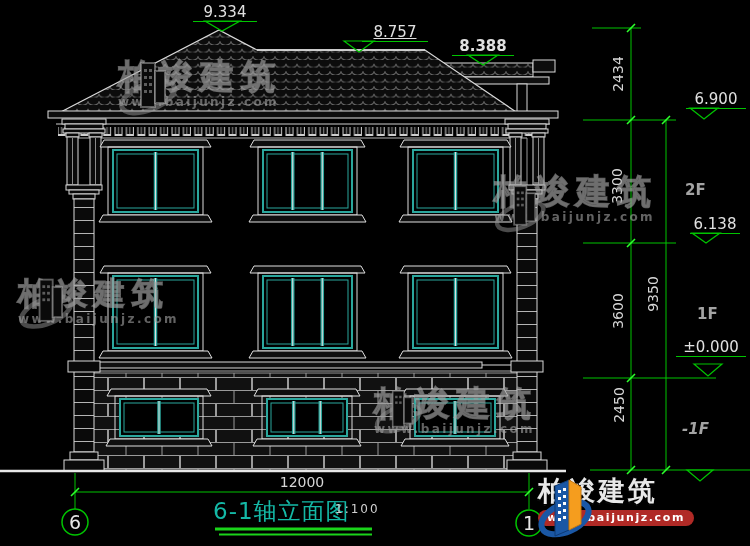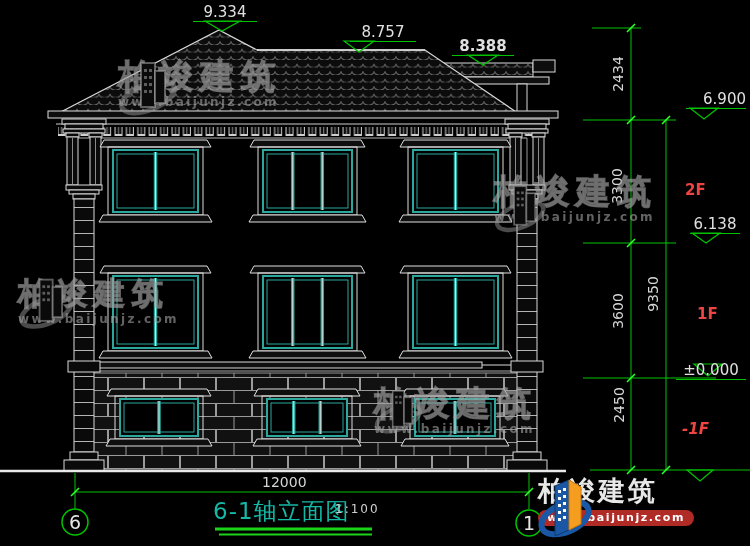--- a/index.html
+++ b/index.html
@@ -1,24 +1,24 @@
 <!DOCTYPE html>
 <html><head>
 <meta charset="utf-8">
 <style>
   html,body{margin:0;padding:0;background:#000;}
   #stage{position:relative;width:750px;height:546px;background:#000;overflow:hidden;
          font-family:"DejaVu Sans","Liberation Sans",sans-serif;}
   svg{position:absolute;left:0;top:0;}
   .lvl{position:absolute;height:17px;line-height:17px;text-align:center;font-size:15px;
        color:#e0e0e0;border-bottom:1.6px solid #00c400;}
-  .flabel{position:absolute;font-size:15px;font-weight:bold;color:#ef4444;}
+  .flabel{position:absolute;font-size:15px;font-weight:bold;color:#a3a3a3;}
   .vdim{position:absolute;width:60px;height:16px;line-height:16px;text-align:center;
         font-size:14px;color:#d6d6d6;transform:rotate(-90deg);}
-  .hdim{position:absolute;font-size:14px;color:#d6d6d6;}
+  .hdim{position:absolute;text-align:center;font-size:14px;color:#d6d6d6;}
   .axis{position:absolute;width:28px;text-align:center;font-size:19px;color:#e6e6e6;}
   .title-cn{position:absolute;font-size:23px;letter-spacing:1px;color:#14b8a6;}
   .title-scale{position:absolute;font-size:12px;color:#cfcfcf;letter-spacing:2px;}
   
   .wm{position:absolute;display:flex;align-items:center;gap:6px;pointer-events:none;}
   .wm-cn{font-size:34px;font-weight:700;letter-spacing:7px;line-height:38px;
          color:rgba(125,125,125,0.30);-webkit-text-stroke:1.3px rgba(170,170,170,0.55);}
   .wm-url{font-size:12px;font-weight:700;letter-spacing:2.4px;color:rgba(165,165,165,0.60);}
   
   .logo{position:absolute;display:flex;align-items:center;gap:4px;}
@@ -238,25 +238,25 @@
     </g>
     <circle cx="75" cy="522" r="13" stroke="#00c400" stroke-width="1.5" fill="none"></circle>
     <circle cx="529" cy="523" r="13" stroke="#00c400" stroke-width="1.5" fill="none"></circle>
     <g stroke="#1ad41a">
       <line x1="215" y1="529" x2="372" y2="529" stroke-width="3"></line>
       <line x1="219" y1="534.5" x2="372" y2="534.5" stroke-width="2"></line>
     </g>
   </svg>
 
   <div class="lvl" style="left:193px;top:4px;width:64px;">9.334</div>
-  <div class="lvl" style="left:350px;top:24px;width:66px;">8.757</div>
+  <div class="lvl" style="left:362px;top:24px;width:66px;text-decoration:underline;">8.757</div>
   <div class="lvl" style="left:452px;top:38px;width:62px;font-weight:bold;">8.388</div>
-  <div class="lvl" style="left:686px;top:91px;width:60px;text-align:right;">6.900</div>
+  <div class="lvl" style="left:686px;top:91px;width:60px;">6.900</div>
   <div class="lvl" style="left:690px;top:216px;width:50px;">6.138</div>
-  <div class="lvl" style="left:676px;top:362px;width:70px;">±0.000</div>
+  <div class="lvl" style="left:676px;top:339px;width:70px;">±0.000</div>
 
   <div class="flabel" style="left:685px;top:181px;">2F</div>
   <div class="flabel" style="left:689px;top:305px;margin-left:8px;">1F</div>
   <div class="flabel" style="left:682px;top:420px;font-style:italic;">-1F</div>
 
   <div class="vdim" style="left:588px;top:66px;">2434</div>
   <div class="vdim" style="left:587px;top:178px;">3300</div>
   <div class="vdim" style="left:588px;top:303px;">3600</div>
   <div class="vdim" style="left:589px;top:397px;">2450</div>
   <div class="vdim" style="left:623px;top:286px;">9350</div>

